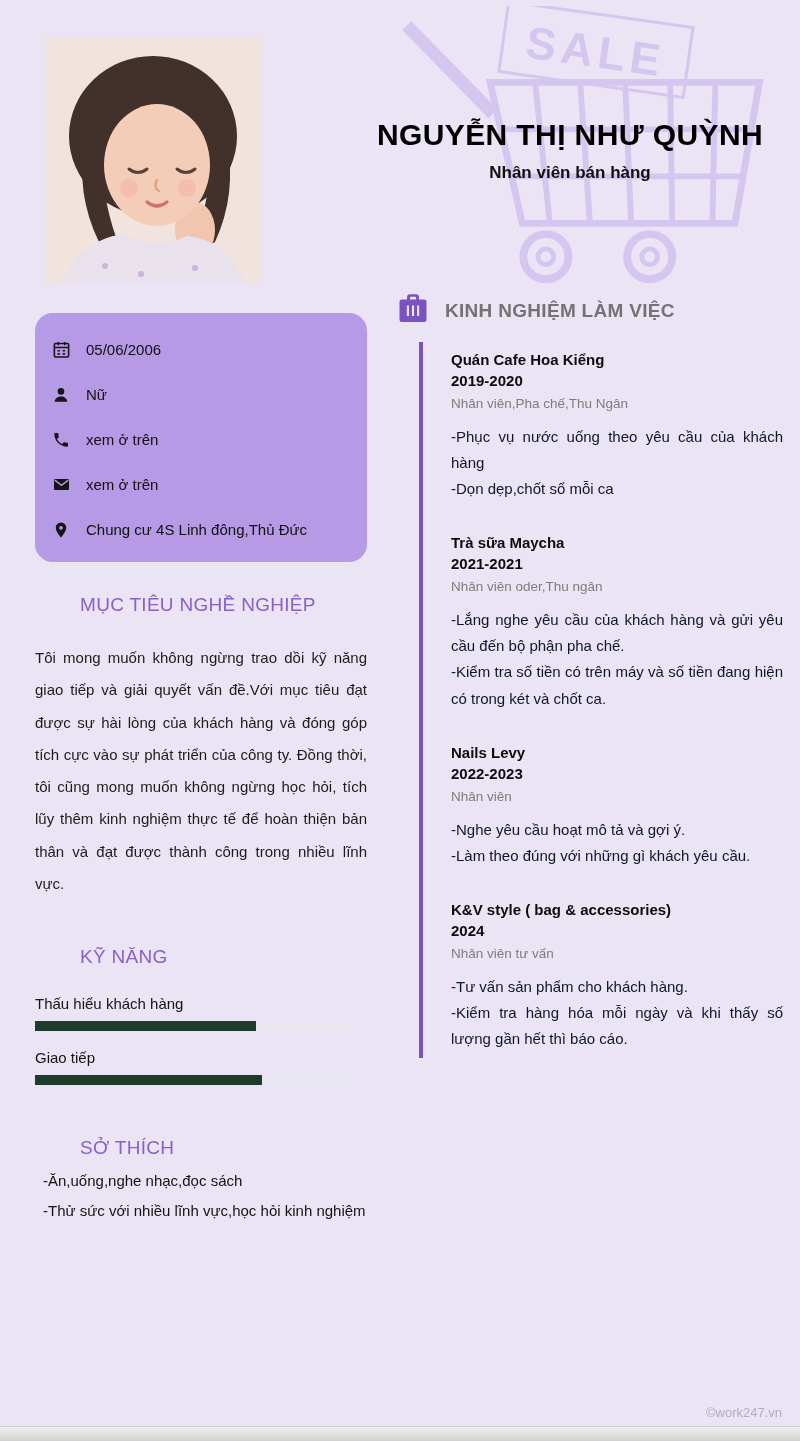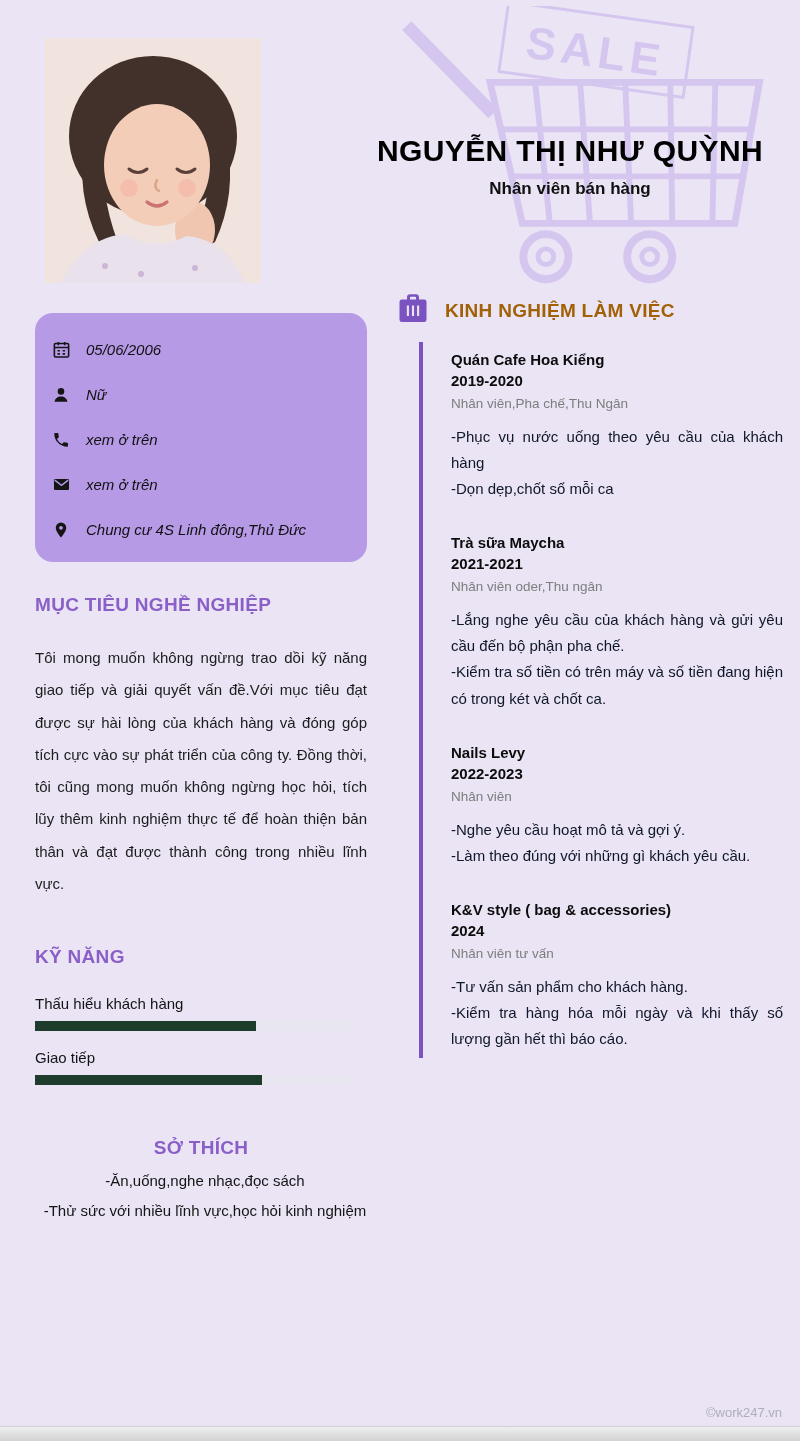--- a/index.html
+++ b/index.html
@@ -8,48 +8,48 @@
     position:relative; width:800px; height:1441px; margin:0 auto;
     background:#eae4f4; overflow:hidden;
     font-family:"Liberation Sans","DejaVu Sans",sans-serif; color:#141414;
   }
   
   .watermark { position:absolute; left:393px; top:6px; width:390px; height:284px; z-index:0; pointer-events:none; }
   
   .photo { position:absolute; left:45px; top:38px; width:216px; height:245px; z-index:1; }
   .photo svg { display:block; width:100%; height:100%; }
   
-  .header-text { position:absolute; left:358px; top:134px; width:424px; text-align:center; z-index:2; }
+  .header-text { position:absolute; left:358px; top:118px; width:424px; text-align:center; z-index:2; }
   .name { font-size:30px; font-weight:bold; color:#000; letter-spacing:.4px; }
   .job-title { margin-top:11px; font-size:17px; font-weight:bold; color:#101010; }
   
   .contact-card {
     position:absolute; left:35px; top:313px; width:332px; z-index:1;
     background:#b69ae6; border-radius:18px; padding:14px 14px 10px 14px;
   }
-  .contact-row { display:flex; align-items:center; height:45px;font-style:italic; }
+  .contact-row { display:flex; align-items:center; height:45px; }
   .contact-row .ci { width:24px; display:flex; justify-content:center; align-items:center; }
   .contact-row .txt { margin-left:13px; font-size:15px; color:#101010; }
   
   .left-col { position:absolute; left:35px; top:594px; width:332px; z-index:1; }
-  .sec-h { font-size:19px; font-weight:bold; color:#8a5fc8; letter-spacing:.3px; }
+  .sec-h { font-size:19px; font-weight:normal; color:#8a5fc8; letter-spacing:.3px;margin-left:45px; }
   .objective { margin-top:26px; font-size:15px; line-height:2.15; text-align:justify; color:#1c1c1c; }
   .skills { margin-top:46px; }
   .skill { margin-top:27px; }
   .skill + .skill { margin-top:18px; }
   .skill-label { font-size:15px; margin-bottom:9px; }
   .bar { height:10px; width:315px; background:#e8e6ee; }
   .bar-fill { height:100%; background:#1e3c2b; }
-  .hobbies { margin-top:52px;text-align:center; }
+  .hobbies { margin-top:52px; }
   .hobby { margin-top:13px; font-size:15px; padding-left:8px; }
   .hobby:first-of-type { margin-top:27px; }
   
   .right-col { position:absolute; left:395px; top:292px; width:388px; z-index:1; }
   .xp-head { display:flex; align-items:center; gap:14px; }
-  .xp-title { font-size:19px; font-weight:bold; color:#a16207; letter-spacing:.3px; }
+  .xp-title { font-size:19px; font-weight:bold; color:#737373; letter-spacing:.3px; }
   .timeline { margin-top:13px; margin-left:24px; border-left:4px solid #7b53c1; padding:7px 0 2px 28px; }
   .entry { margin-bottom:30px; }
   .entry:last-child { margin-bottom:4px; }
   .xp-co { font-size:15px; font-weight:bold; line-height:1.4; color:#0c0c0c; }
   .xp-role { font-size:13.5px; color:#7d7d7d; margin:5px 0 13px 0; }
   .xp-line { font-size:15px; line-height:1.74; text-align:justify; color:#0f172a; }
   
   .credit { position:absolute; right:18px; bottom:21px; font-size:13px; color:#aeaebc; z-index:2; }
   .footer-bar {
     position:absolute; left:0; bottom:0; width:100%; height:15px; z-index:1;

